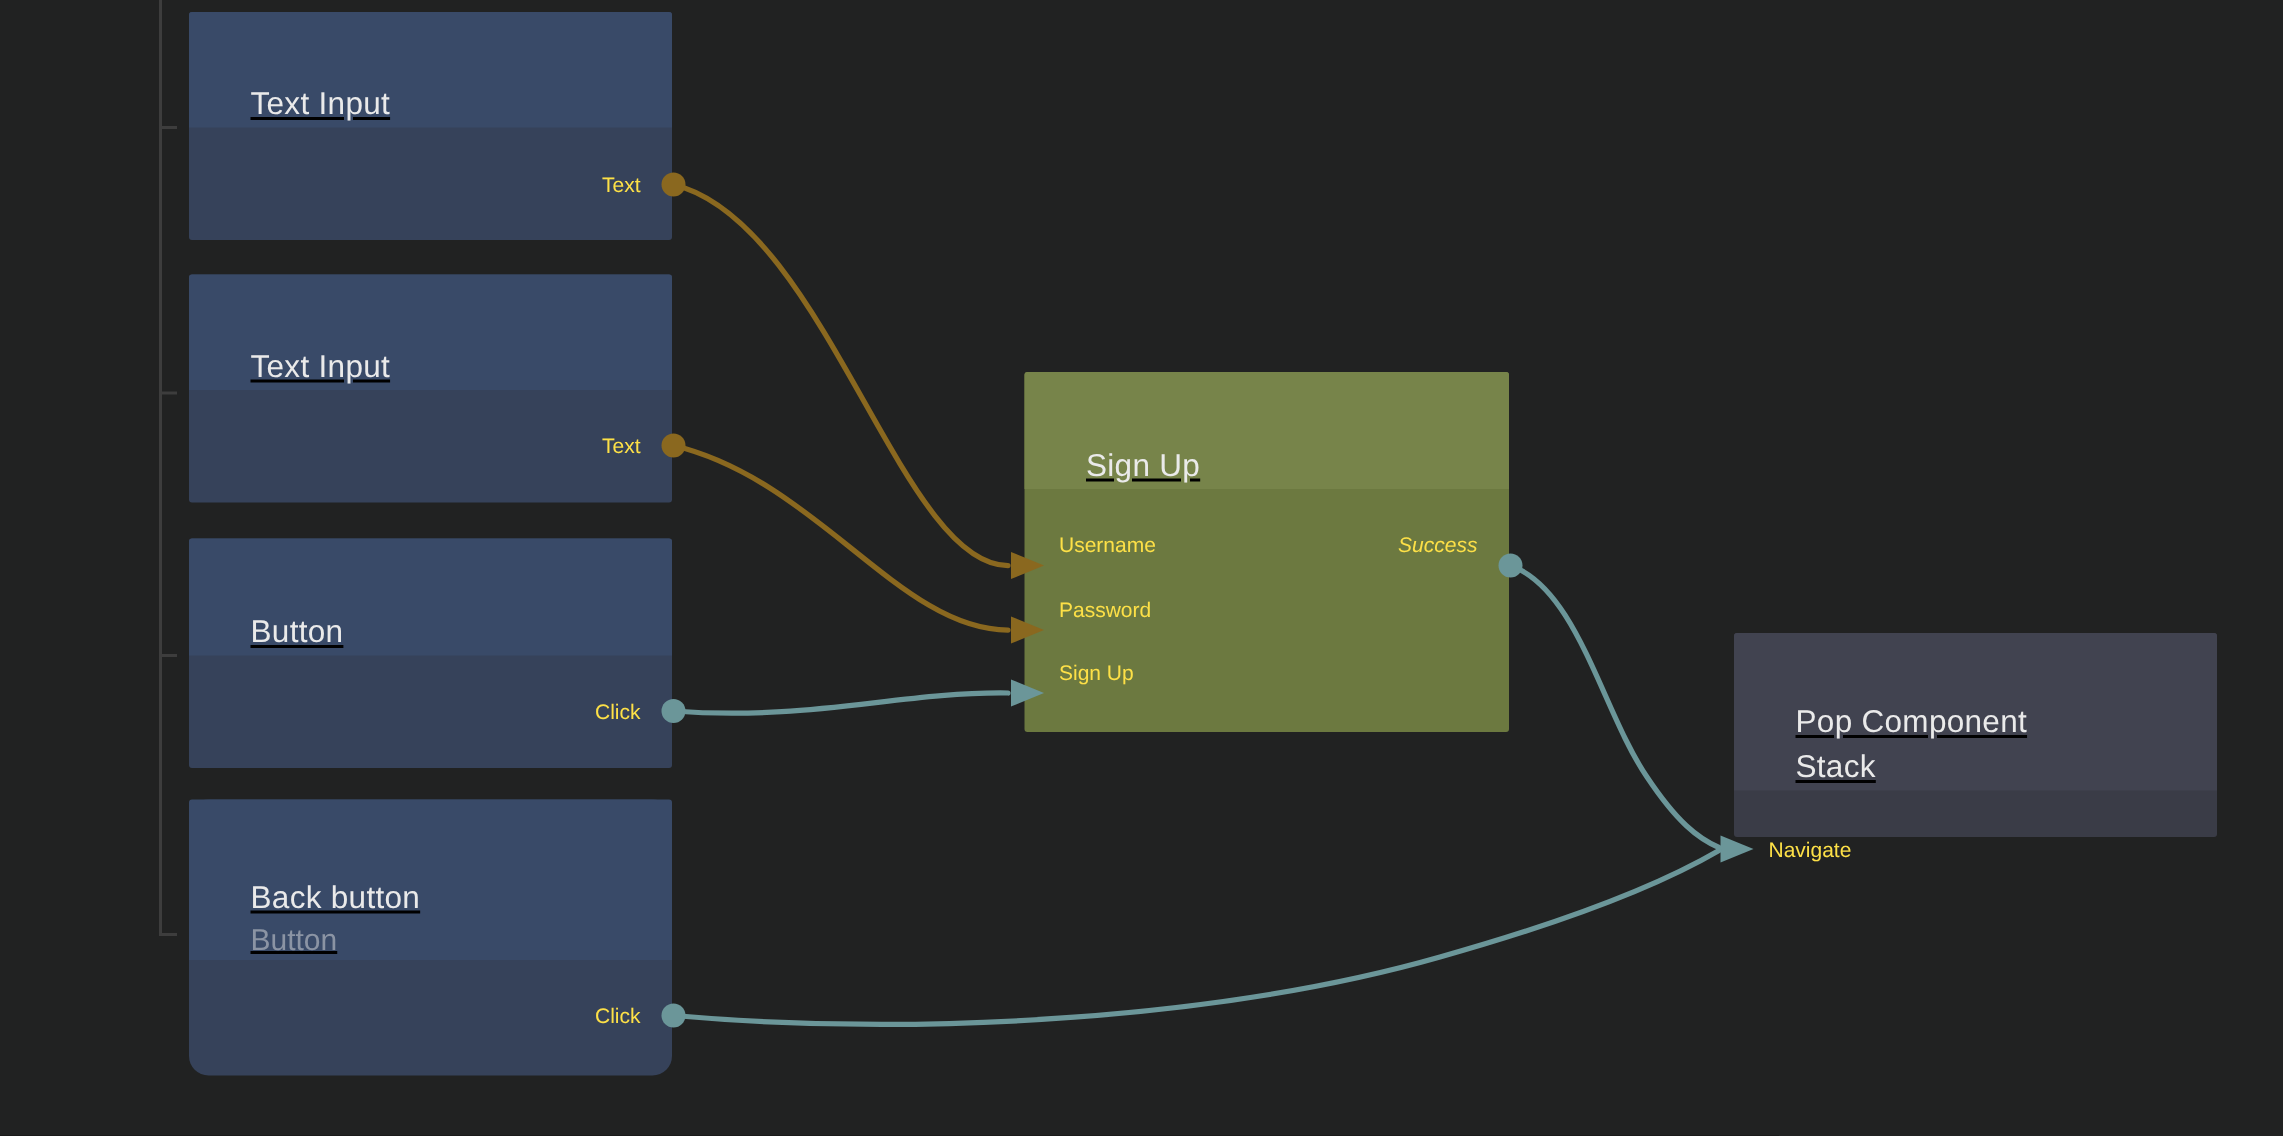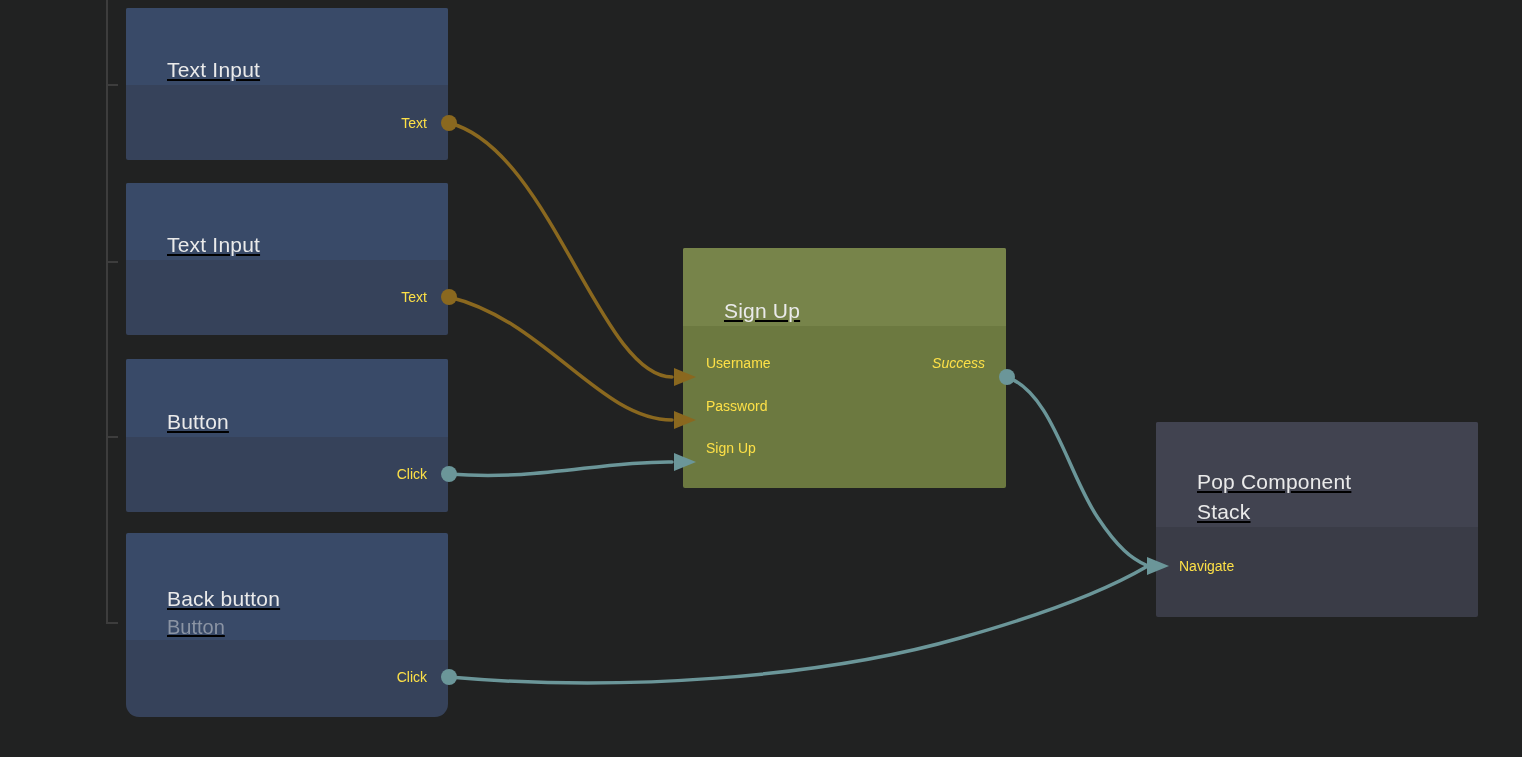--- a/index.html
+++ b/index.html
@@ -83,21 +83,21 @@
     </div>
     <div class="node" style="left: 683px; top: 248px; width: 323px; height: 240px; background: rgb(108, 121, 64);">
       <div class="node-header" style="height: 78px; background: rgb(119, 132, 74);">
         <div class="node-title">Sign Up</div>
       </div>
       <div class="port in" style="top: 115px;">Username</div>
       <div class="port in" style="top: 158px; text-align: right;">Password</div>
       <div class="port in" style="top: 200px;">Sign Up</div>
       <div class="port out" style="top: 115px; font-style: italic;">Success</div>
     </div>
-    <div class="node" style="left: 1156px; top: 422px; width: 322px; height: 195px; background: rgb(58, 60, 71);">
+    <div class="node" style="left: 1156px; top: 422px; width: 322px; height: 136px; background: rgb(58, 60, 71);">
       <div class="node-header" style="height: 105px; background: rgb(65, 67, 80);">
         <div class="node-title">Pop Component Stack</div>
       </div>
       <div class="port in" style="top: 144px;">Navigate</div>
     </div>
     <svg class="wires" width="1522" height="757" viewBox="0 0 1522 757">
       <path class="hier" d="M 107 0 L 107 623 L 118 623 M 107 85 L 118 85 M 107 262 L 118 262 M 107 437 L 118 437" stroke="#3d3d3d"></path>
       <path class="conn" d="M449,123 C550,148 600,377 672,377" stroke="#8a681f"></path>
       <polygon points="696,377 674,368 674,386" fill="#8a681f"></polygon>
       <circle cx="449" cy="123" r="8" fill="#8a681f"></circle>

